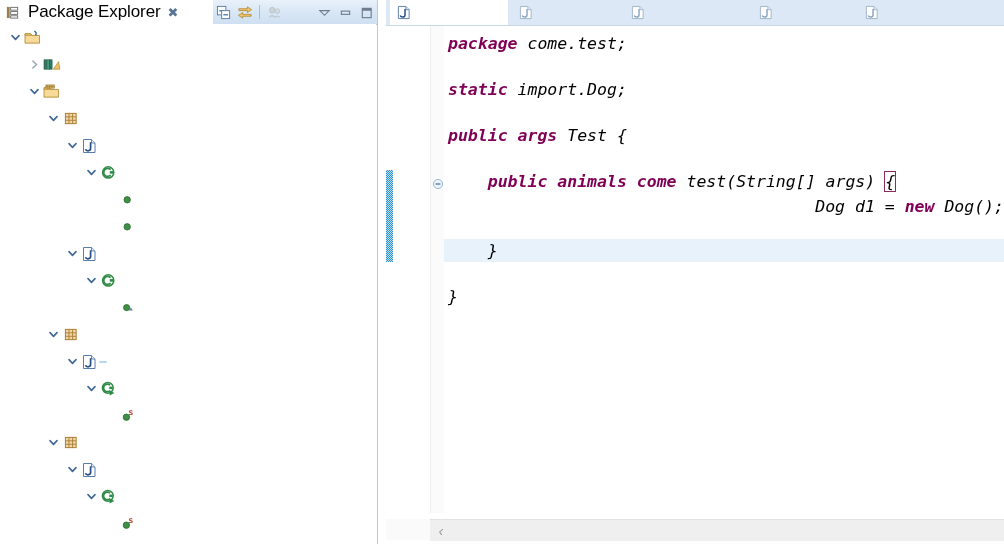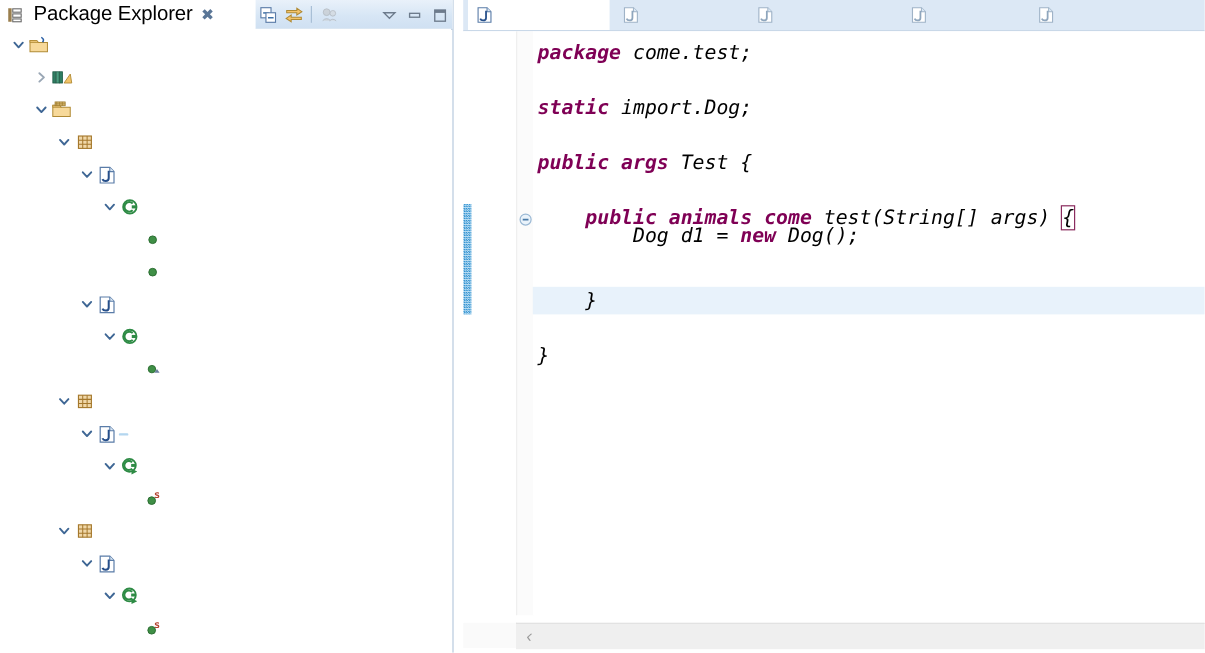--- a/index.html
+++ b/index.html
@@ -581,21 +581,21 @@
               </svg></div>
           </div>
         <div id="code-lines">
             <div class="cline" style="top: 6px;"><span class="kw">package</span><span> come.test;</span></div>
             <div class="cline" style="top: 29px;"></div>
             <div class="cline" style="top: 52px;"><span class="kw">static</span><span> import.Dog;</span></div>
             <div class="cline" style="top: 75px;"></div>
             <div class="cline" style="top: 98px;"><span class="kw">public</span><span> </span><span class="kw">args</span><span> Test {</span></div>
             <div class="cline" style="top: 121px;"></div>
             <div class="cline" style="top: 144px;"><span>    </span><span class="kw">public</span><span> </span><span class="kw">animals</span><span> </span><span class="kw">come</span><span> test(String[] args) </span><span class="brace-box">{</span></div>
-            <div class="cline" style="top: 159px;"><span>        Dog d1 = </span><span class="kw">new</span><span> Dog();</span></div>
+            <div class="cline" style="top: 169px; text-align: right;"><span>        Dog d1 = </span><span class="kw">new</span><span> Dog();</span></div>
             <div class="cline cur" style="top: 213px;"><span>    }</span></div>
             <div class="cline" style="top: 236px;"></div>
             <div class="cline" style="top: 259px;"><span>}</span></div>
             <div class="cline" style="top: 282px;"></div>
           </div>
       </div>
 
       <div id="hscroll">
         <div id="hs-corner"></div>
         <div id="hscroll-inner">

